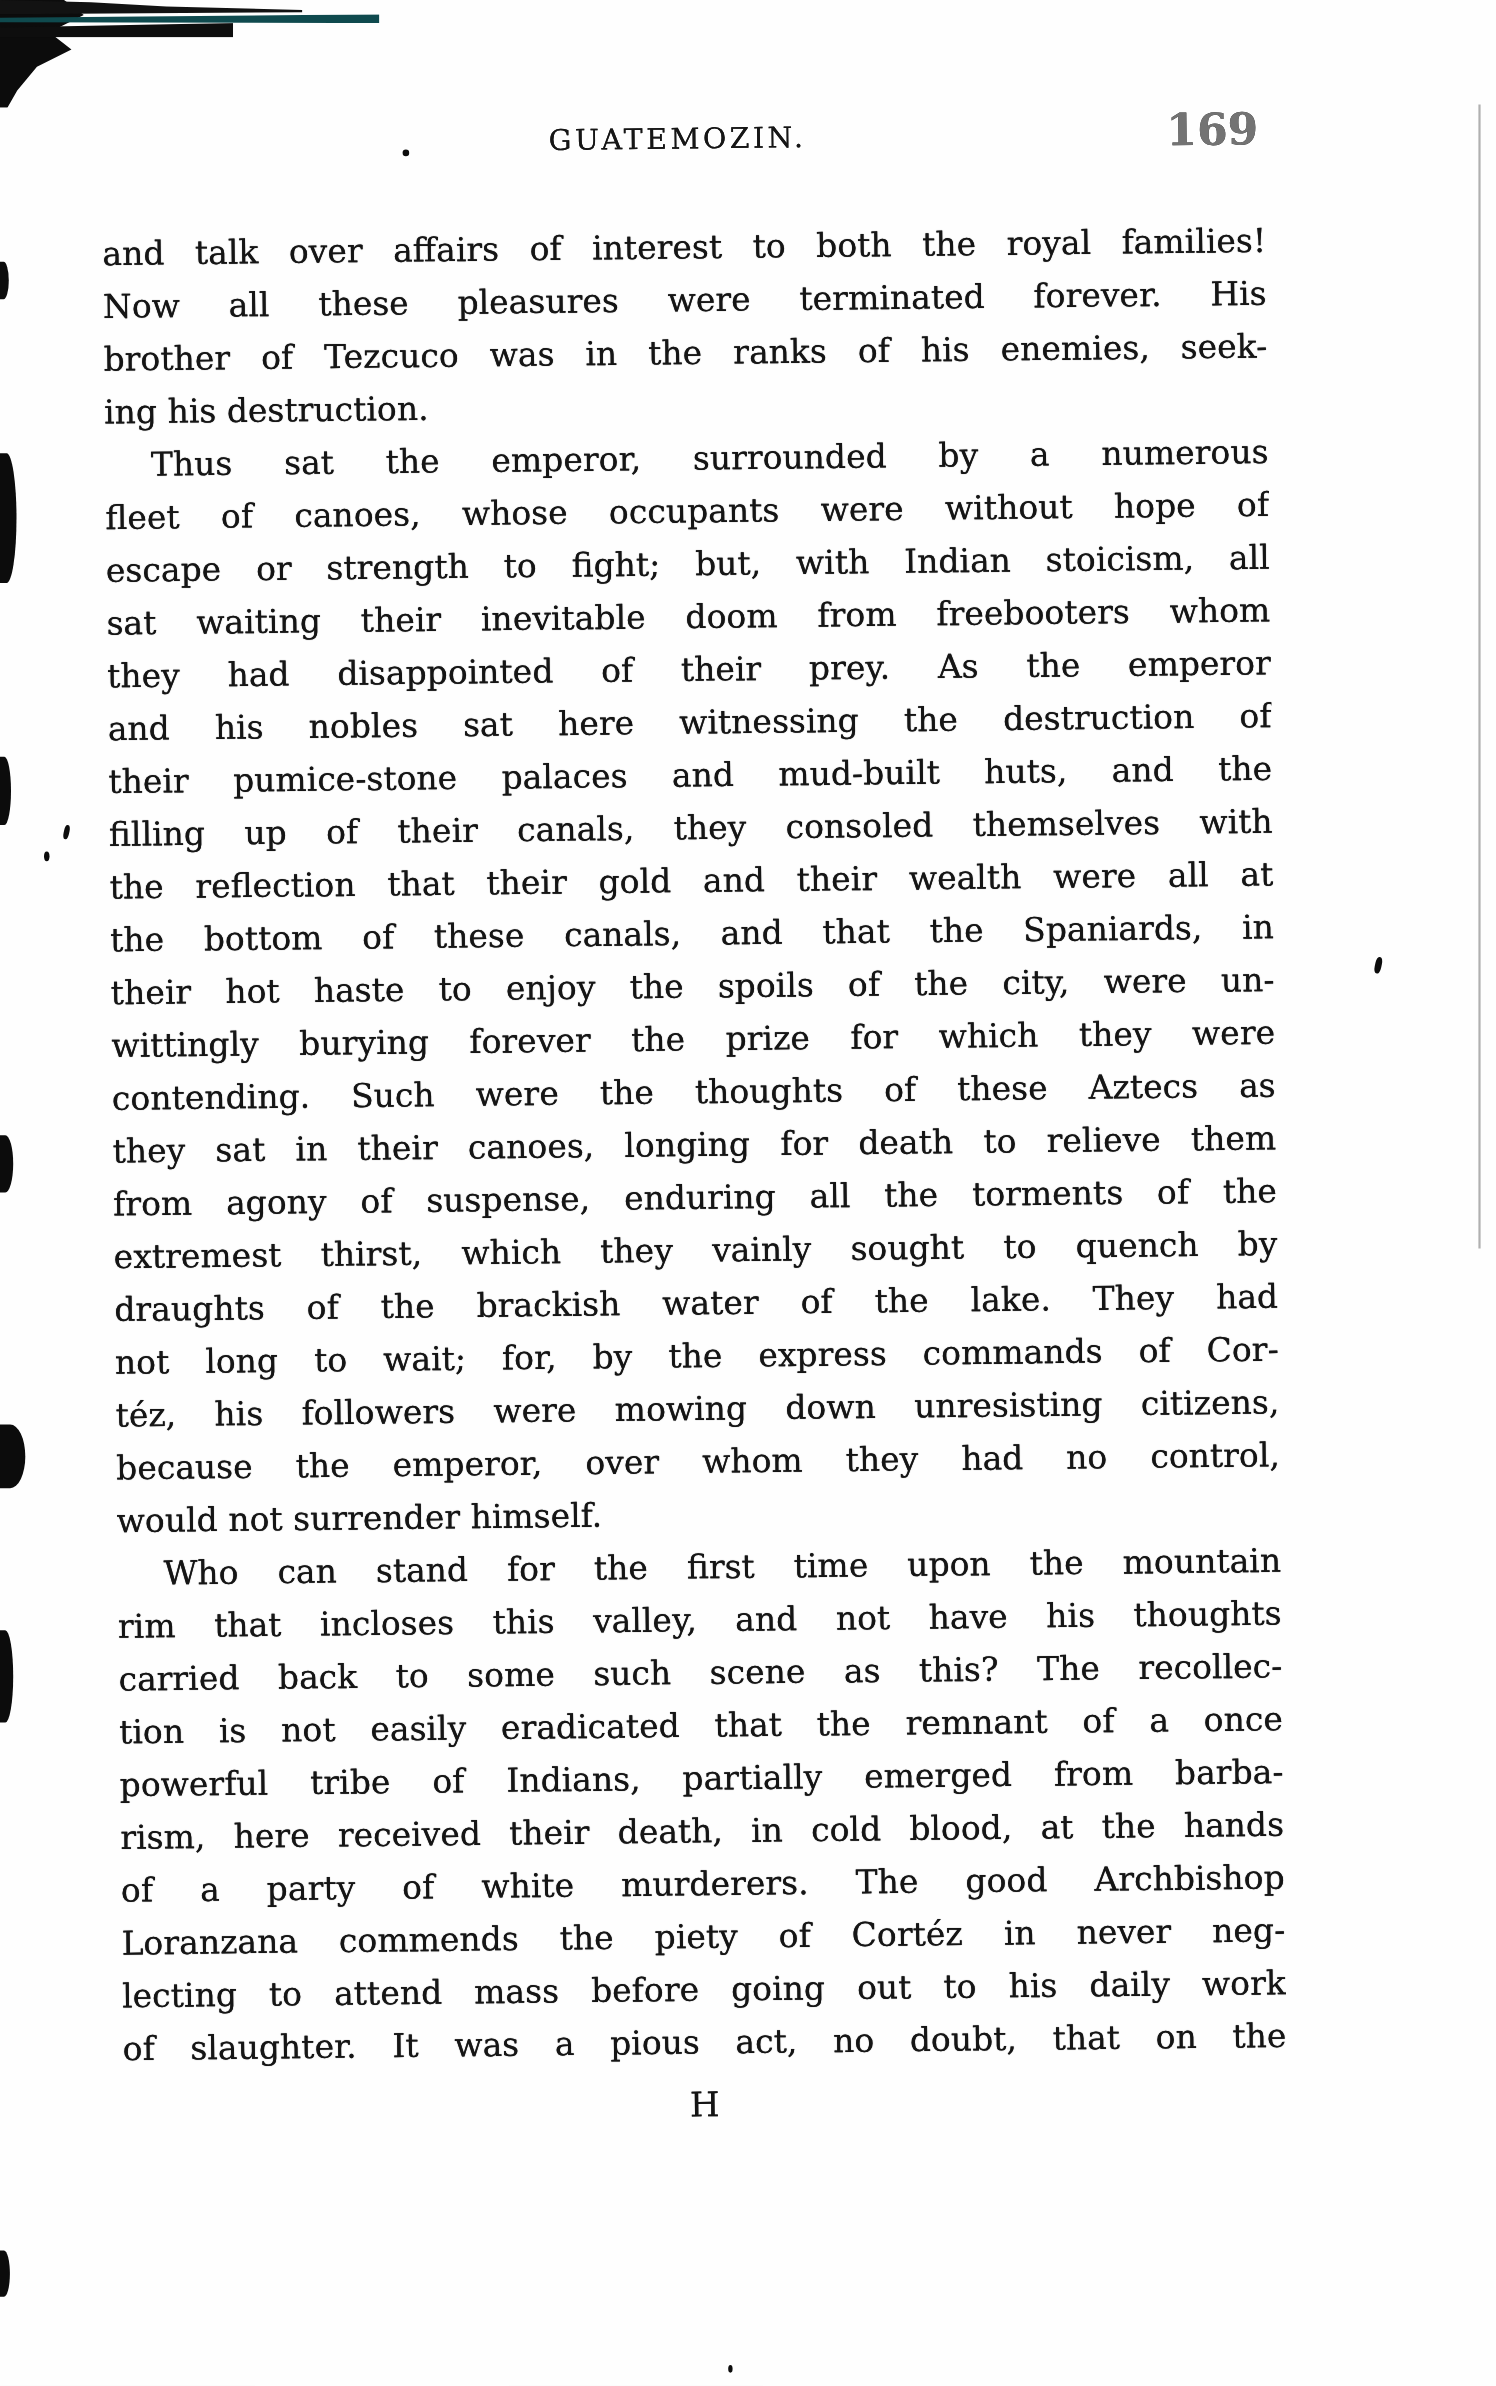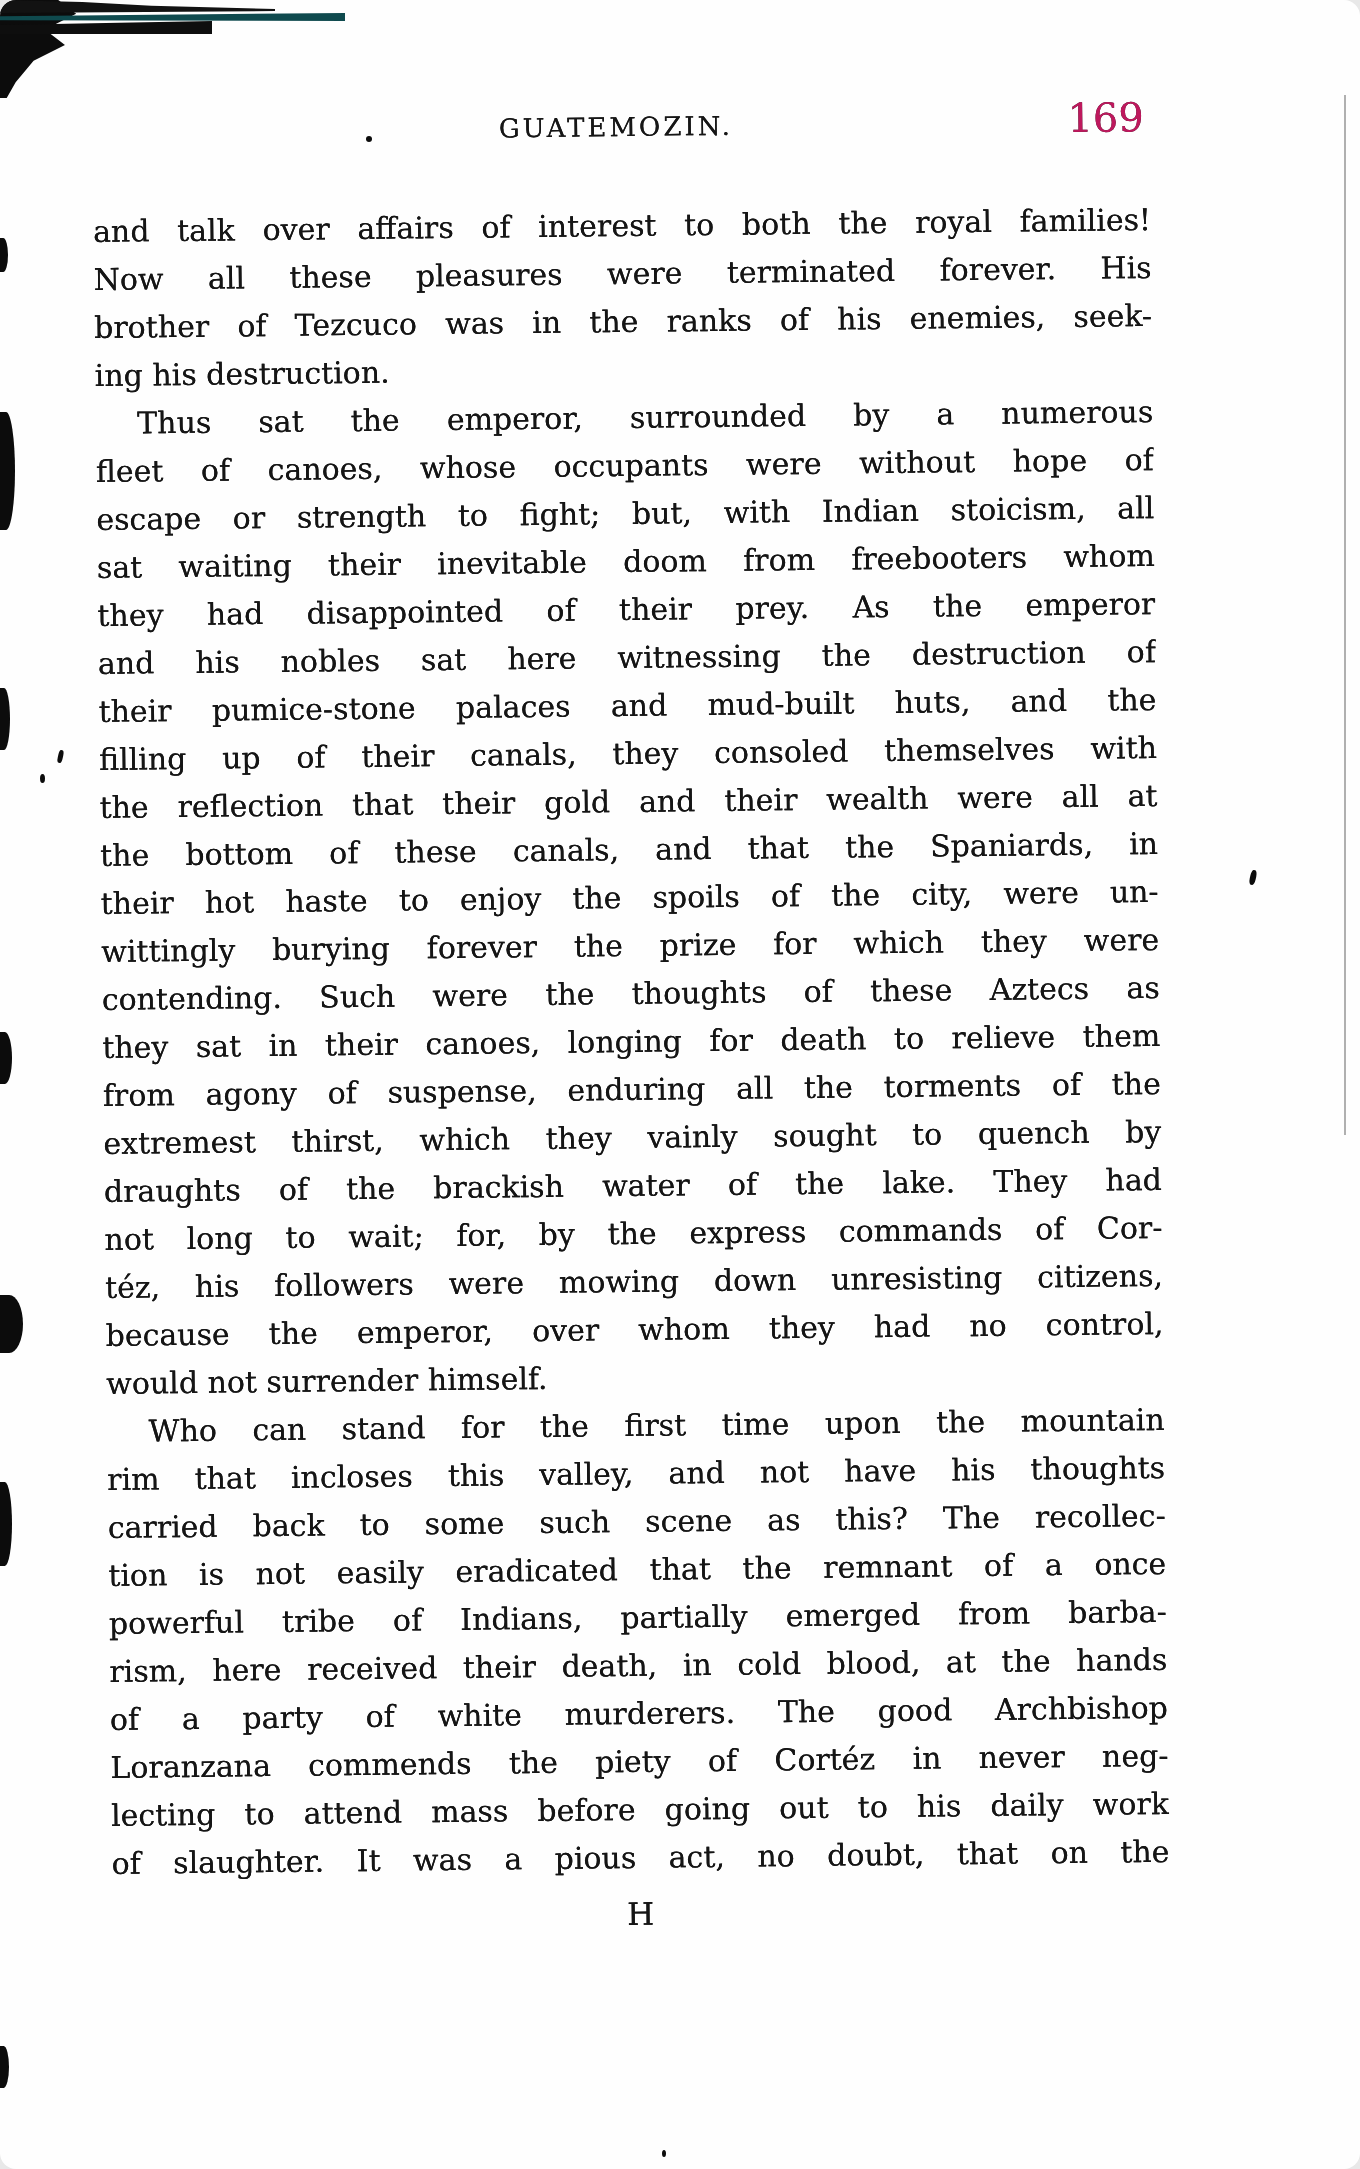--- a/index.html
+++ b/index.html
@@ -3,41 +3,41 @@
 <meta charset="utf-8">
 <style>
   * { margin:0; padding:0; box-sizing:border-box; }
   body { background:#e8e8e8; font-family:"DejaVu Serif", serif; }
   .page {
     position:relative;
     width:1360px; height:2169px;
     background:#fefefe;
     overflow:hidden;
     color:#141414;
-    border-radius:16px;
   }
   .scan-content {
     position:absolute; left:100px; top:112px; width:1058px;
     transform:rotate(-0.65deg);
     transform-origin:50% 40%;
   }
   .headerband { position:relative; height:90px; }
   .running-head {
     text-align:center;
     font-size:26px;
     letter-spacing:3px;
     padding-right:10px;
     color:#161616;
     text-shadow:0 0 0.6px rgba(10,10,10,.9);
   }
   .page-number {
     position:absolute; right:6px; top:-12px;
     font-size:40px;
-    color:#be185d;
+    color:#737373;
     text-shadow:0 0 0.6px rgba(10,10,10,.9);
+    font-weight:bold;
   }
   .text-body {
     font-size:30px;
     color:#151515;
     text-shadow:0 0 0.65px rgba(15,15,15,.95);
   }
   .line {
     height:48px;
     line-height:48px;
     text-align:justify;

